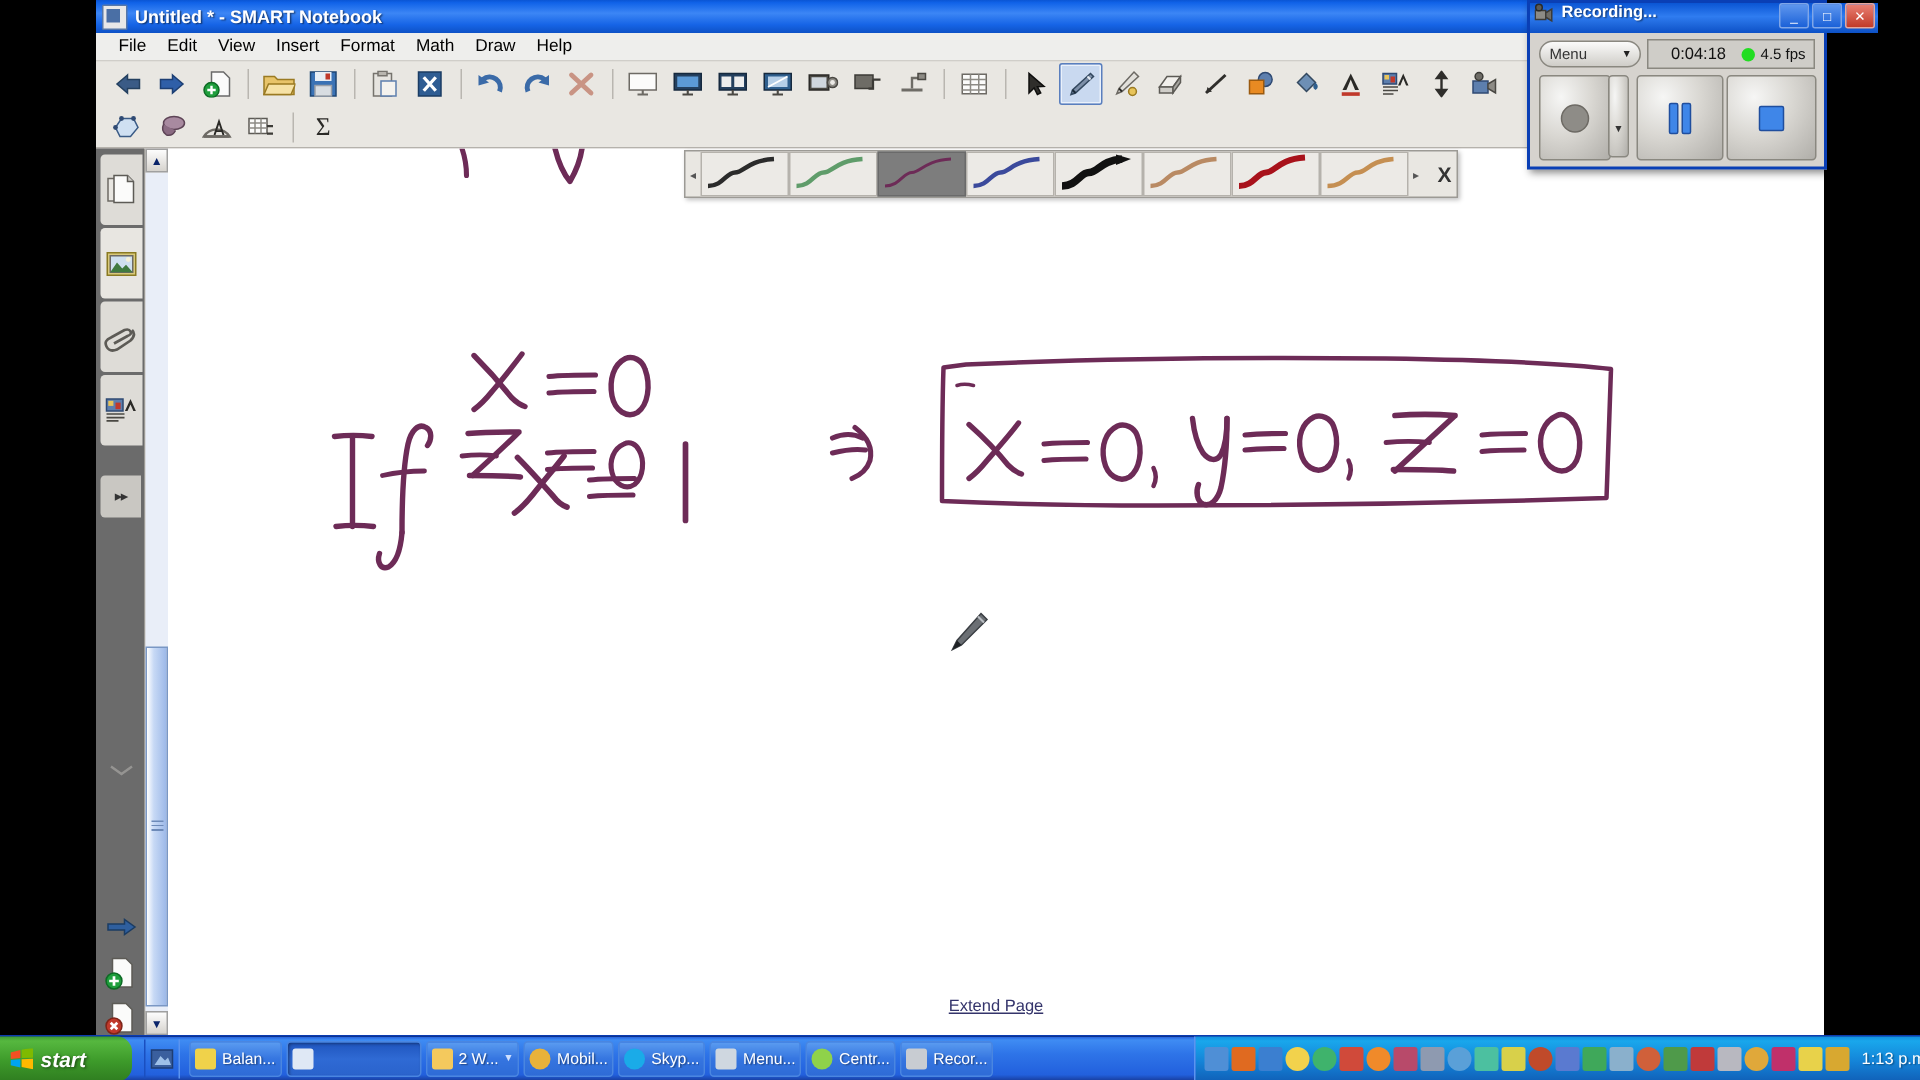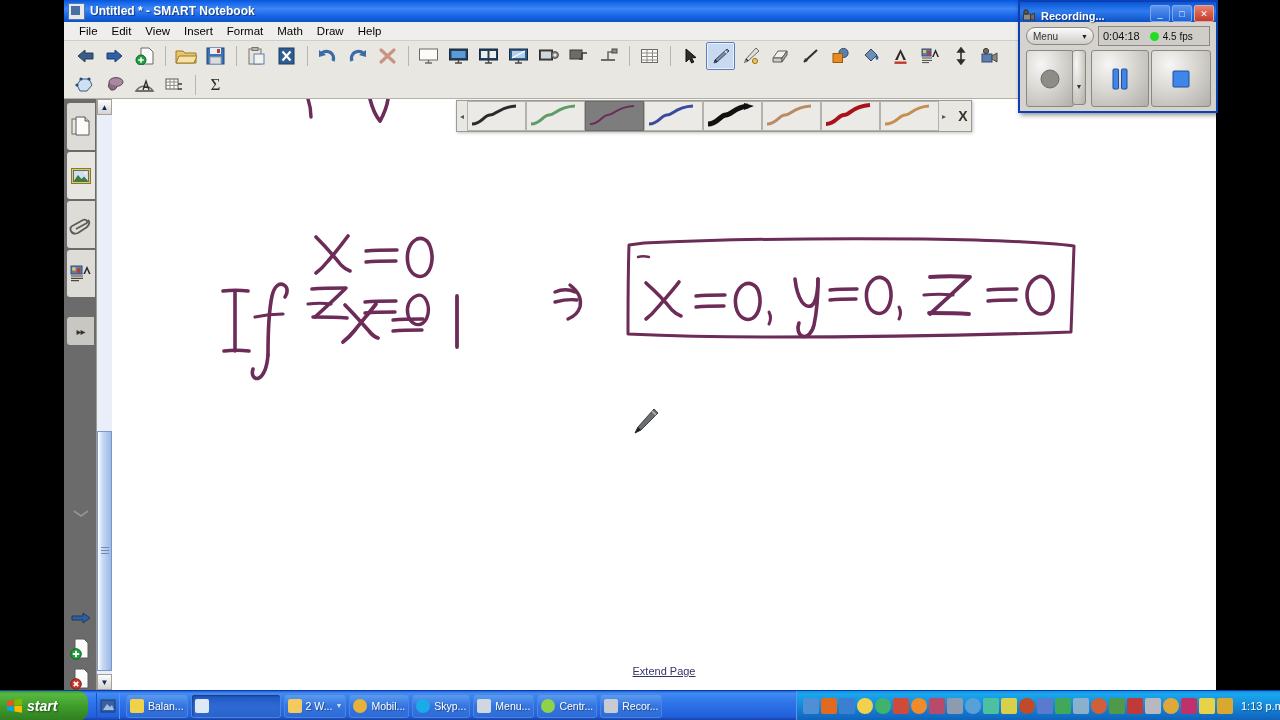--- a/index.html
+++ b/index.html
@@ -79,38 +79,38 @@
     position:relative;overflow:hidden;cursor:default;flex:none;}
   .swatch.selected{background:#7d7d7d;border-color:#6a6a6a;}
   .swatch svg{display:block;}
   #pal-close{width:28px;height:30px;display:flex;align-items:center;justify-content:center;
     font-size:14px;font-weight:bold;color:#333;cursor:default;flex:none;}
 
   
   #rec-widget{position:absolute;left:1018px;top:0px;width:200px;height:113px;
     background:#d6d3ce;border:2px solid #0a3fb5;box-sizing:border-box;
     box-shadow:2px 2px 5px rgba(0,0,0,.45);}
-  #rec-title{position:absolute;left:0;top:0;width:196px;height:20px;
-    background:linear-gradient(to bottom,#0a55d4,#2f7cf0 45%,#0d51c6);display:flex;align-items:flex-end;}
+  #rec-title{position:absolute;left:0;top:0;width:232px;height:20px;
+    background:linear-gradient(to bottom,#0a55d4,#2f7cf0 45%,#0d51c6);display:flex;align-items:flex-start;}
   #rec-title-icon{width:14px;height:13px;margin-left:3px;margin-right:4px;flex:none;position:relative;}
   #rec-title-text{color:#fff;font-size:11px;font-weight:bold;text-shadow:1px 1px 1px rgba(0,0,0,.45);flex:1;white-space:nowrap;}
   .rec-wbtn{width:18px;height:15px;margin-right:2px;border:1px solid #7fa6e8;border-radius:2px;
     display:flex;align-items:center;justify-content:center;font-size:9px;color:#fff;flex:none;cursor:default;}
   #rec-min{background:linear-gradient(to bottom,#5f97ee,#1b61d8);}
   #rec-max{background:linear-gradient(to bottom,#5f97ee,#1b61d8);}
   #rec-close{background:linear-gradient(to bottom,#e98073,#c23b28);border-color:#e6a79c;}
   #rec-body{position:absolute;left:0;top:20px;width:196px;height:89px;}
   #rec-menu{position:absolute;left:6px;top:5px;width:68px;height:18px;
     background:linear-gradient(to bottom,#fbfbfa,#cfcdc8);border:1px solid #8a8880;border-radius:9px;
     display:flex;align-items:center;box-sizing:border-box;cursor:default;}
   #rec-menu-label{font-size:10px;color:#333;margin-left:6px;flex:1;white-space:nowrap;overflow:hidden;}
   #rec-menu-arrow{font-size:7px;color:#222;margin-right:5px;}
   #rec-status{position:absolute;left:78px;top:4px;width:112px;height:20px;
     background:#cfcdc8;border:1px solid #8a8880;box-sizing:border-box;display:flex;align-items:center;}
-  #rec-time{font-size:11px;color:#111;margin-left:4px;white-space:nowrap;}
+  #rec-time{font-size:11px;color:#111;margin-left:15px;white-space:nowrap;}
   #rec-dot{width:9px;height:9px;border-radius:50%;margin-left:10px;margin-right:4px;flex:none;}
   #rec-fps{font-size:10px;color:#111;white-space:nowrap;}
   .rec-bigbtn{position:absolute;top:28px;height:55px;
     background:radial-gradient(ellipse at 30% 25%,#f6f6f5 0%,#d9d7d2 45%,#b0aea9 100%);
     border:1px solid #8a8880;border-radius:3px;display:flex;align-items:center;justify-content:center;cursor:default;}
   #rec-btn-record{left:6px;width:46px;}
   #rec-btn-splitter{left:52px;top:28px;width:14px;height:55px;
     background:radial-gradient(ellipse at 30% 25%,#f6f6f5 0%,#d9d7d2 45%,#b0aea9 100%);
     border:1px solid #8a8880;border-radius:3px;position:absolute;display:flex;align-items:flex-end;
     justify-content:center;padding-bottom:14px;box-sizing:border-box;font-size:7px;color:#333;cursor:default;}

